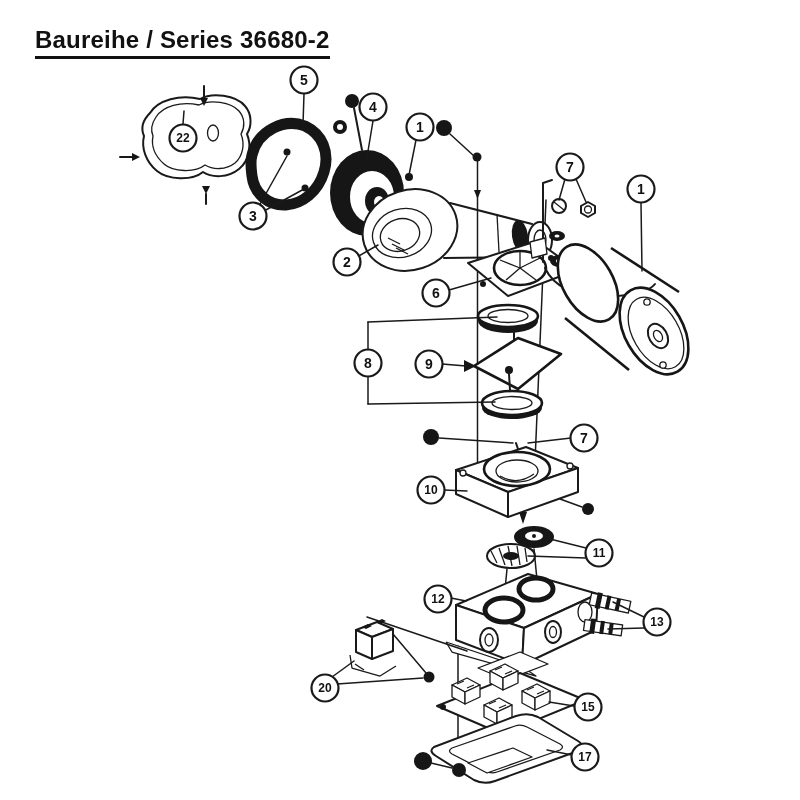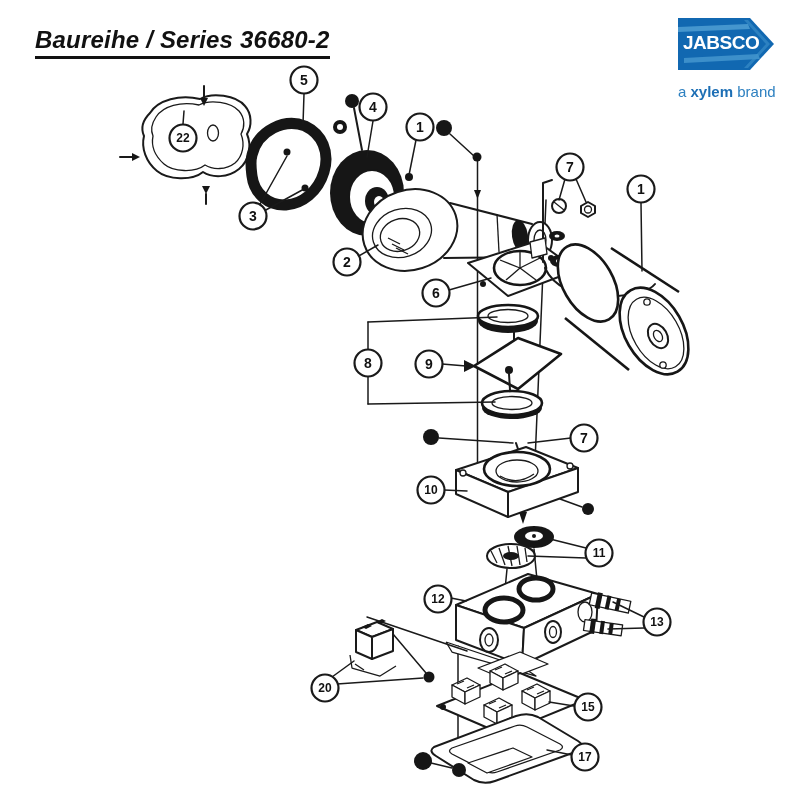--- a/index.html
+++ b/index.html
@@ -1,18 +1,18 @@
 <!DOCTYPE html>
 <html><head>
 <meta charset="utf-8">
 <style>
   html,body{margin:0;padding:0;background:#ffffff;width:800px;height:800px;overflow:hidden;}
   .page{position:relative;width:800px;height:800px;background:#fff;font-family:"Liberation Sans",sans-serif;}
   .title{position:absolute;left:35px;top:26px;margin:0;font-size:24px;font-weight:bold;color:#111;
-         border-bottom:3px solid #111;padding-bottom:2px;letter-spacing:0.2px;font-style:italic;}
+         border-bottom:3px solid #111;padding-bottom:2px;letter-spacing:0.2px;}
   .logo{position:absolute;right:22px;top:18px;width:100px;text-align:left;}
   .logo-arrow{position:relative;width:96px;height:53px;}
   .logo-arrow svg{position:absolute;left:0;top:0;}
   .logo-word{position:absolute;left:5px;top:14px;width:72px;text-align:center;
              color:#fff;font-weight:bold;font-size:19px;letter-spacing:-0.5px;}
   .tagline{margin-top:12px;font-size:15px;color:#2e81c1;white-space:nowrap;}
   .tagline b{color:#1d6fb5;font-weight:bold;}
   svg.diagram{position:absolute;left:0;top:0;}
   .ink{stroke:#1a1a1a;fill:none;stroke-width:2;stroke-linejoin:round;stroke-linecap:round;}
   .ink-thin{stroke:#1a1a1a;fill:none;stroke-width:1.3;stroke-linejoin:round;}
@@ -23,32 +23,20 @@
   .co-circle{fill:#ffffff;stroke:#1a1a1a;stroke-width:2.2;}
   .co-text{font-family:"Liberation Sans",sans-serif;font-weight:bold;fill:#111;text-anchor:middle;}
 </style>
 </head>
 <body>
 
 <div class="page">
 
   <h1 class="title">Baureihe / Series 36680-2</h1>
 
-  <div class="logo">
-    <div class="logo-arrow">
-      <svg width="96" height="53" viewBox="0 0 96 53">
-        <polygon points="0,0 72,0 96,26 72,52 0,52" fill="#1168b1"></polygon>
-        <polygon points="0,9 70,6 72,11 0,14" fill="#4f9fd4" opacity="0.85"></polygon>
-        <polygon points="6,40 80,36 82,41 6,45" fill="#4f9fd4" opacity="0.7"></polygon>
-        <polygon points="70,2 92,26 70,50 66,50 88,26 66,2" fill="#3f93cc" opacity="0.6"></polygon>
-      </svg>
-      <span class="logo-word">JABSCO</span>
-    </div>
-    <div class="tagline"><span>a </span><b>xylem</b><span> brand</span></div>
-  </div>
 
   <svg class="diagram" id="diagram-svg" width="800" height="800" viewBox="0 0 800 800">
 
     <defs>
       <g id="vbox">
         <polygon points="0,9 15,2 28,9 13,16" class="ink-thin fillw"></polygon>
         <polygon points="0,9 13,16 13,28 0,21" class="ink-thin fillw"></polygon>
         <polygon points="13,16 28,9 28,21 13,28" class="ink-thin fillw"></polygon>
         <line x1="5" y1="8" x2="12" y2="5" class="ink-thin"></line>
         <line x1="15" y1="12" x2="22" y2="9" class="ink-thin"></line>

